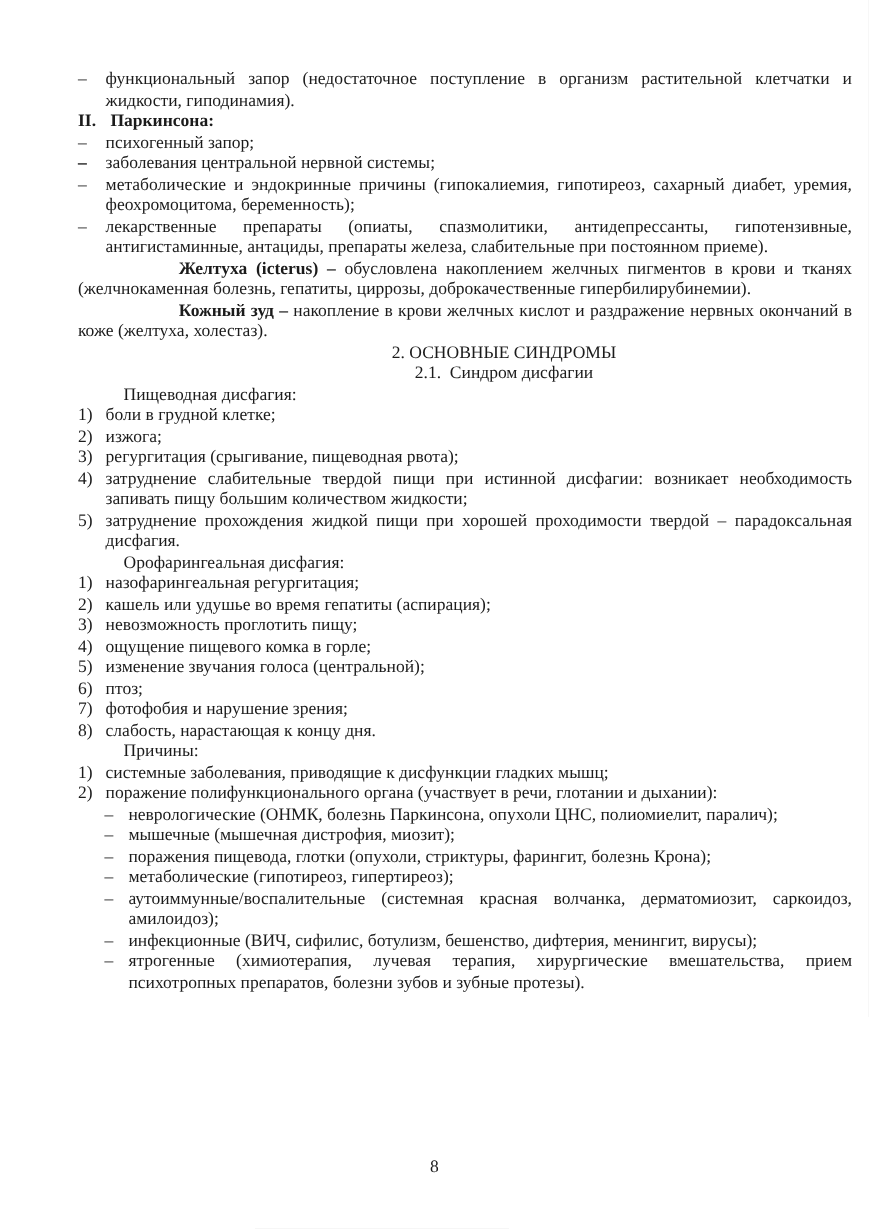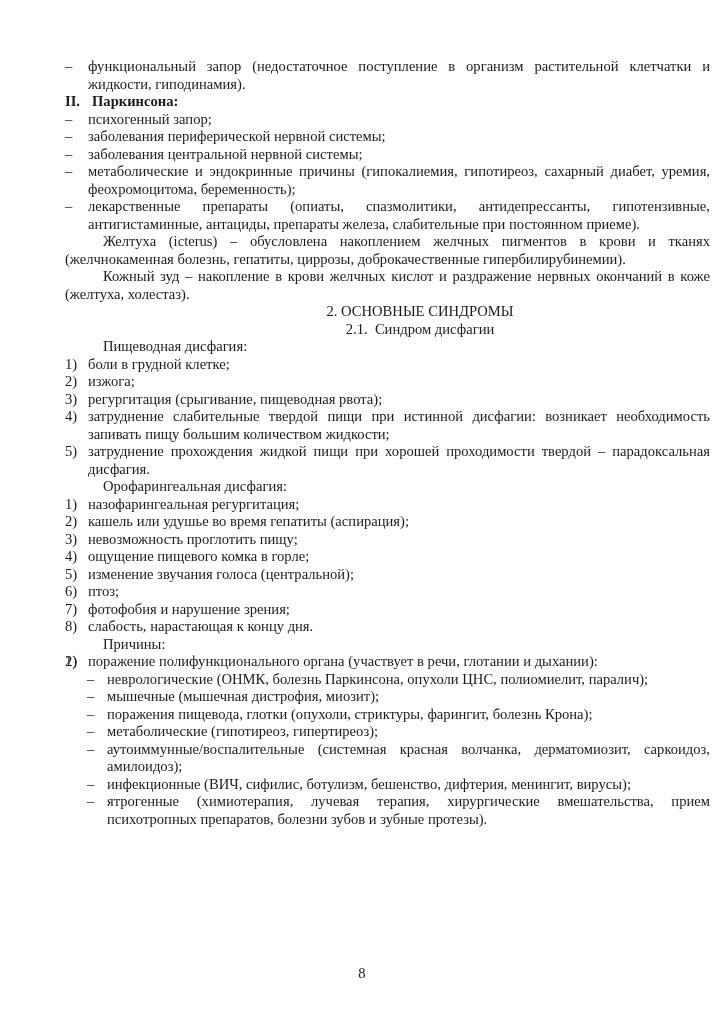--- a/index.html
+++ b/index.html
@@ -21,21 +21,21 @@
     font-size: 14.6px;
     line-height: 17.5px;
     text-align: justify;
   }
   .content > div { margin: 0; }
   .item { position: relative; padding-left: 23px; }
   .item .marker { position: absolute; left: 0; top: 0; }
   .item.subdash { margin-left: 22px; padding-left: 20px; }
   .item.roman { padding-left: 27px; font-weight: bold; }
   .para { text-indent: 38px; }
-  .para b { font-weight: normal; }
+  .para b { font-weight: bold; margin-left: 46px; }
   .bold-head { font-weight: normal; text-indent: 38px; }
   .center {
     margin-left: -65px;
     width: 710px;
     text-align: center;
     text-indent: 0;
   }
   .space-before { margin-top: 16px; }
   .page-number {
     position: absolute;
@@ -48,21 +48,21 @@
   }
 </style>
 </head>
 <body>
 
 <div class="page">
   <div class="content" id="doc-content">
       <div class="item dash"><span class="marker">–</span><span>функциональный запор (недостаточное поступление в организм растительной клетчатки и жидкости, гиподинамия).</span></div>
       <div class="item roman"><span class="marker">II.</span><span>Паркинсона:</span></div>
       <div class="item dash"><span class="marker">–</span><span>психогенный запор;</span></div>
-      <div class="item dash"><span class="marker">–</span><span>заболевания периферической нервной системы;</span></div>
+      <div class="item dash"><span class="marker">–</span></div>
       <div class="item dash"><span class="marker">–</span><span>заболевания центральной нервной системы;</span></div>
       <div class="item dash"><span class="marker">–</span><span>метаболические и эндокринные причины (гипокалиемия, гипотиреоз, сахарный диабет, уремия, феохромоцитома, беременность);</span></div>
       <div class="item dash"><span class="marker">–</span><span>лекарственные препараты (опиаты, спазмолитики, антидепрессанты, гипотензивные, антигистаминные, антациды, препараты железа, слабительные при постоянном приеме).</span></div>
       <div class="para"><b>Желтуха (icterus) –</b><span> обусловлена накоплением желчных пигментов в крови и тканях (желчнокаменная болезнь, гепатиты, циррозы, доброкачественные гипербилирубинемии).</span></div>
       <div class="para"><b>Кожный зуд –</b><span> накопление в крови желчных кислот и раздражение нервных окончаний в коже (желтуха, холестаз).</span></div>
       <div class="space-before center">2. ОСНОВНЫЕ СИНДРОМЫ</div>
       <div class="space-before center">2.1.&nbsp; Синдром дисфагии</div>
       <div class="space-before bold-head">Пищеводная дисфагия:</div>
       <div class="item num"><span class="marker">1)</span><span>боли в грудной клетке;</span></div>
       <div class="item num"><span class="marker">2)</span><span>изжога;</span></div>
@@ -72,21 +72,21 @@
       <div class="bold-head">Орофарингеальная дисфагия:</div>
       <div class="item num"><span class="marker">1)</span><span>назофарингеальная регургитация;</span></div>
       <div class="item num"><span class="marker">2)</span><span>кашель или удушье во время гепатиты (аспирация);</span></div>
       <div class="item num"><span class="marker">3)</span><span>невозможность проглотить пищу;</span></div>
       <div class="item num"><span class="marker">4)</span><span>ощущение пищевого комка в горле;</span></div>
       <div class="item num"><span class="marker">5)</span><span>изменение звучания голоса (центральной);</span></div>
       <div class="item num"><span class="marker">6)</span><span>птоз;</span></div>
       <div class="item num"><span class="marker">7)</span><span>фотофобия и нарушение зрения;</span></div>
       <div class="item num"><span class="marker">8)</span><span>слабость, нарастающая к концу дня.</span></div>
       <div class="para"><span>Причины:</span></div>
-      <div class="item num"><span class="marker">1)</span></div>
+      <div class="item num"><span class="marker">1)</span><span>системные заболевания, приводящие к дисфункции гладких мышц;</span></div>
       <div class="item num"><span class="marker">2)</span><span>поражение полифункционального органа (участвует в речи, глотании и дыхании):</span></div>
       <div class="item subdash"><span class="marker">–</span><span>неврологические (ОНМК, болезнь Паркинсона, опухоли ЦНС, полиомиелит, паралич);</span></div>
       <div class="item subdash"><span class="marker">–</span><span>мышечные (мышечная дистрофия, миозит);</span></div>
       <div class="item subdash"><span class="marker">–</span><span>поражения пищевода, глотки (опухоли, стриктуры, фарингит, болезнь Крона);</span></div>
       <div class="item subdash"><span class="marker">–</span><span>метаболические (гипотиреоз, гипертиреоз);</span></div>
       <div class="item subdash"><span class="marker">–</span><span>аутоиммунные/воспалительные (системная красная волчанка, дерматомиозит, саркоидоз, амилоидоз);</span></div>
       <div class="item subdash"><span class="marker">–</span><span>инфекционные (ВИЧ, сифилис, ботулизм, бешенство, дифтерия, менингит, вирусы);</span></div>
       <div class="item subdash"><span class="marker">–</span><span>ятрогенные (химиотерапия, лучевая терапия, хирургические вмешательства, прием психотропных препаратов, болезни зубов и зубные протезы).</span></div>
     </div>
   <div class="page-number">8</div>

